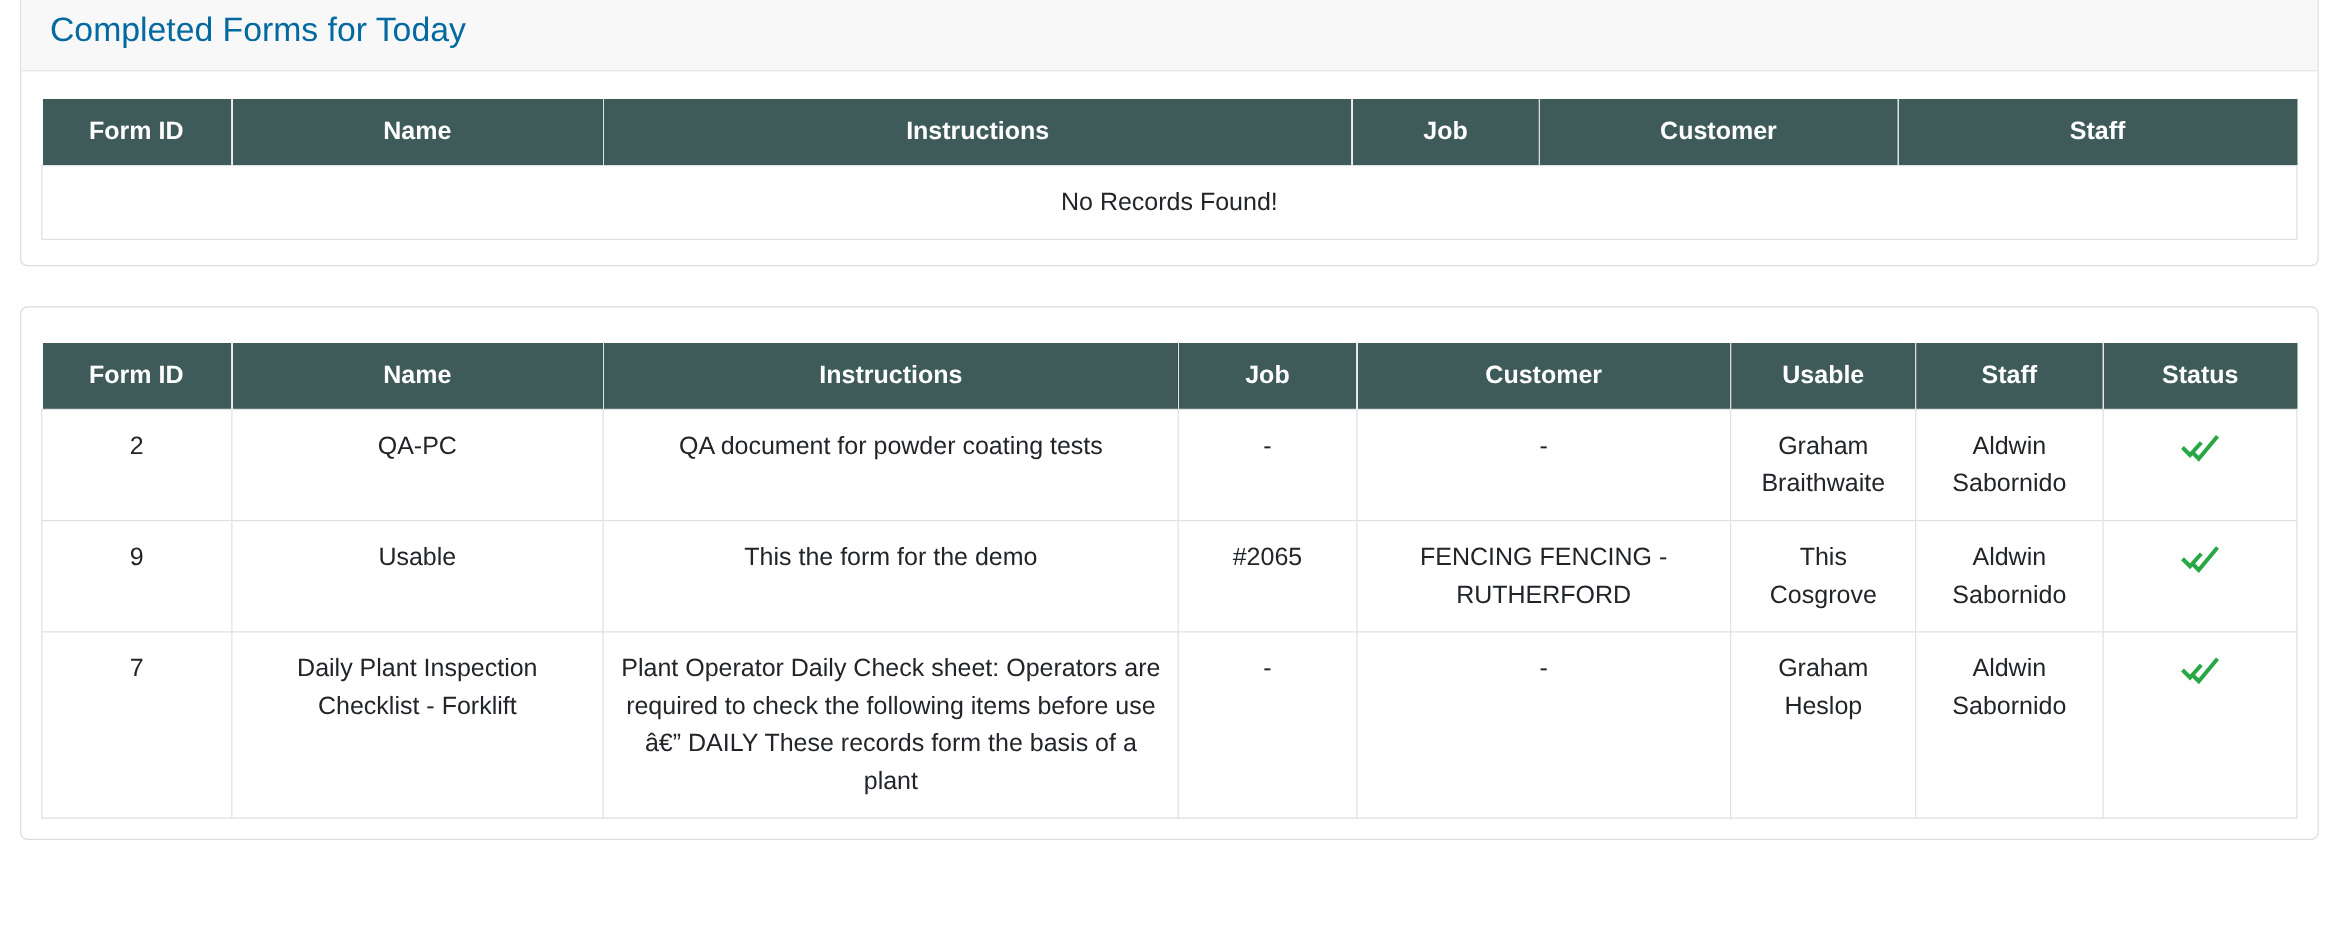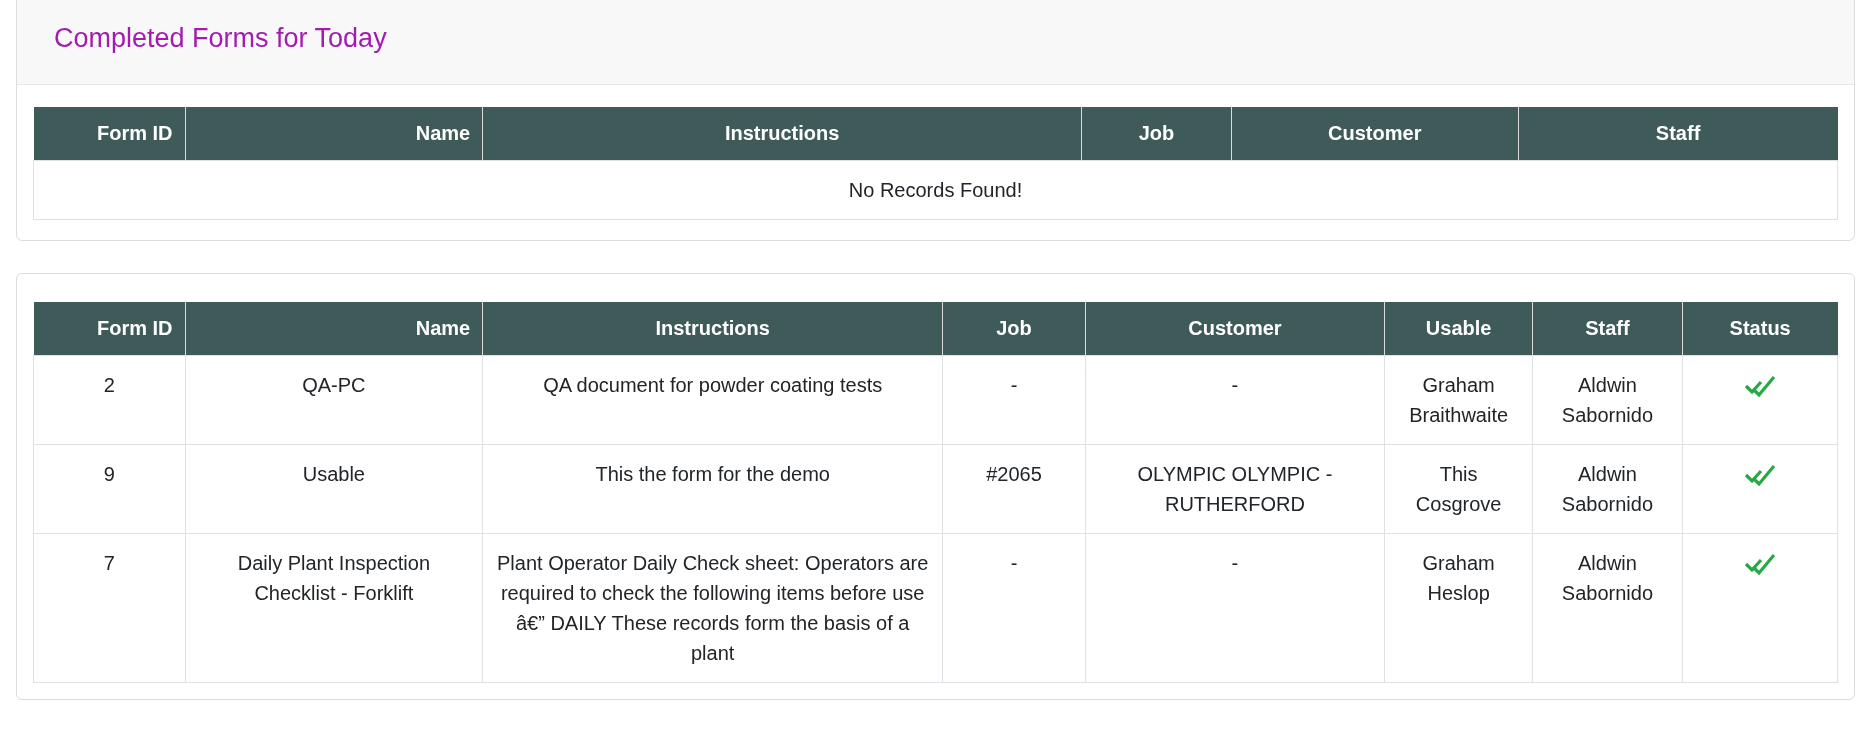--- a/index.html
+++ b/index.html
@@ -28,40 +28,40 @@
   }
   .card-completed{margin-top:-12px;}
   .card-submitted{margin-top:32px;}
   .card-header{
     background:var(--card-header-bg);
     border-bottom:1px solid #e7e7e7;
     padding:17px 21px 14px 21px;
   }
   .card-submitted .card-header{padding:21px 21px 20px 21px;}
   .card-title{
-    margin:16px;font-size:27px;font-weight:400;color:#a21caf;line-height:1.2;
+    margin:2px;font-size:27px;font-weight:400;color:#0369a1;line-height:1.2;
   }
   .card-body{padding:22px 16px 20px 16px;}
   .card-submitted .card-body{padding:28px 16px 16px 16px;}
   table.data-table{
     width:100%;
     border-collapse:collapse;
     table-layout:fixed;
   }
   .data-table thead th{
     background:var(--header-bg);
     color:var(--header-text);
     font-weight:700;
     font-size:20px;
     padding:15px 12px;
     border-right:1px solid rgba(0,0,0,0.14);
     overflow:hidden;white-space:nowrap;
   }
   .data-table thead th:last-child{border-right:none;}
-  .data-table thead th.al{text-align:right;}
+  .data-table thead th.al{text-align:center;}
   .data-table td{
     border:1px solid var(--body-border);
     padding:14px 12px;
     vertical-align:top;
     line-height:30px;
     text-align:center;
     word-wrap:break-word;
   }
   .data-table td.ac{text-align:center;}
   .empty-cell{
@@ -153,21 +153,21 @@
         <polyline points="2,12 8,18 17,8"></polyline>
         <polyline points="9,15 15,21 30,3"></polyline>
       </svg>
     </td>
   </tr>
             <tr class="form-row">
     <td>9</td>
     <td>Usable</td>
     <td>This the form for the demo</td>
     <td class="ac">#2065</td>
-    <td>OLYMPIC OLYMPIC - RUTHERFORD</td>
+    <td>FENCING FENCING - RUTHERFORD</td>
     <td>This Cosgrove</td>
     <td>Aldwin Sabornido</td>
     <td class="ac status-cell">
       <svg class="check-double" width="32" height="24" viewBox="0 0 32 24" aria-hidden="true">
         <polyline points="2,12 8,18 17,8"></polyline>
         <polyline points="9,15 15,21 30,3"></polyline>
       </svg>
     </td>
   </tr>
             <tr class="form-row">

